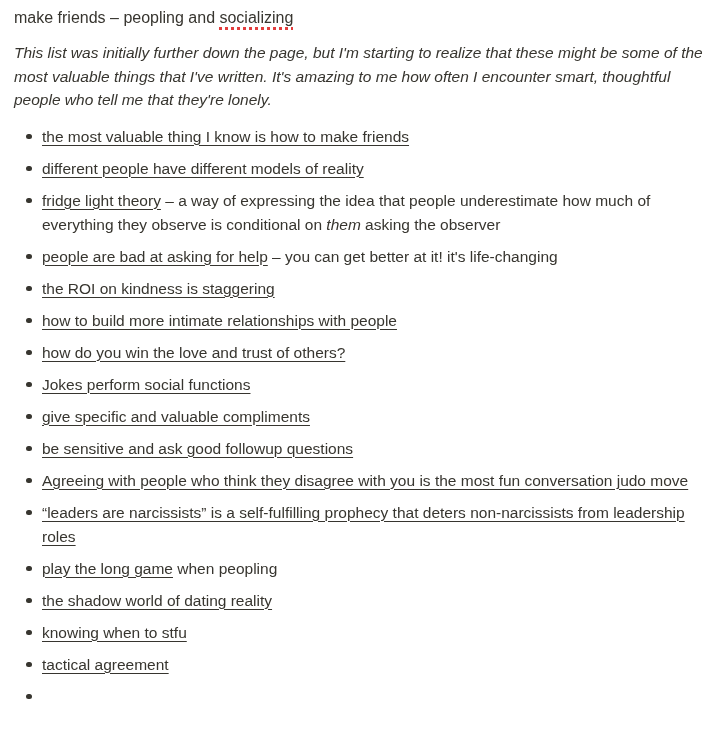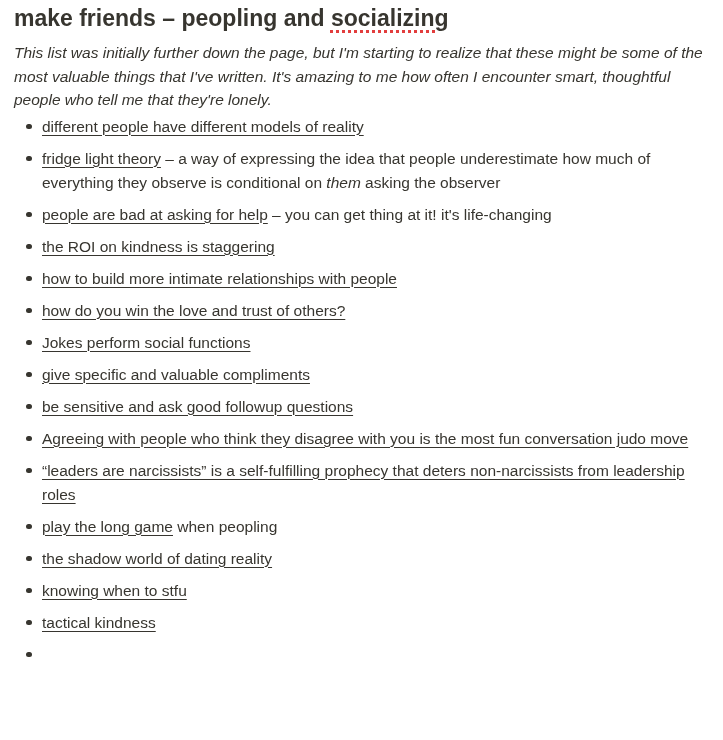--- a/index.html
+++ b/index.html
@@ -12,33 +12,33 @@
   body{
     width:723px;height:740px;overflow:hidden;
     background:var(--bg-color);
     color:var(--text-color);
     font-family:"Liberation Sans",sans-serif;
     font-size:15.5px;line-height:24px;
     padding:0 18px 0 14px;
     -webkit-font-smoothing:antialiased;
   }
   h2{
-    font-size:23px;line-height:28px;font-weight:700;
+    font-size:16px;line-height:28px;font-weight:400;
     margin:4px 0 9px 0;letter-spacing:0;
   }
   .spellcheck{
     text-decoration:underline;
     text-decoration-style:dotted;
     text-decoration-color:var(--spell-color);
     text-decoration-thickness:2.5px;
     text-underline-offset:4px;
   }
   .intro{
     font-style:italic;
-    margin:0 0 3px 0;
+    margin:0 0 13px 0;
     line-height:23.5px;
   }
   ul.topic-list{
     list-style:none;margin:0;padding:0 0 0 28px;
   }
   ul.topic-list li{
     position:relative;
     line-height:24px;
     margin:0 0 8px 0;
   }
@@ -59,30 +59,31 @@
 </style>
 </head>
 <body>
 
 <main>
   <h2><span>make friends – peopling and </span><span class="spellcheck">socializing</span></h2>
 
   <p class="intro">This list was initially further down the page, but I'm starting to realize that these might be some of the most valuable things that I've written. It's amazing to me how often I encounter smart, thoughtful people who tell me that they're lonely.</p>
 
   <ul class="topic-list" id="topic-list">
+      <li><span class="bullet"></span><a>the most valuable thing I know is how to make friends</a></li>
       <li><span class="bullet"></span><a>different people have different models of reality</a></li>
       <li><span class="bullet"></span><a>fridge light theory</a><span> – a way of expressing the idea that people underestimate how much of everything they observe is conditional on </span><span class="em">them</span><span> asking the observer</span></li>
-      <li><span class="bullet"></span><a>people are bad at asking for help</a><span> – you can get thing at it! it's life-changing</span></li>
+      <li><span class="bullet"></span><a>people are bad at asking for help</a><span> – you can get better at it! it's life-changing</span></li>
       <li><span class="bullet"></span><a>the ROI on kindness is staggering</a></li>
       <li><span class="bullet"></span><a>how to build more intimate relationships with people</a></li>
       <li><span class="bullet"></span><a>how do you win the love and trust of others?</a></li>
       <li><span class="bullet"></span><a>Jokes perform social functions</a></li>
       <li><span class="bullet"></span><a>give specific and valuable compliments</a></li>
       <li><span class="bullet"></span><a>be sensitive and ask good followup questions</a></li>
       <li><span class="bullet"></span><a>Agreeing with people who think they disagree with you is the most fun conversation judo move</a></li>
       <li><span class="bullet"></span><a>“leaders are narcissists” is a self-fulfilling prophecy that deters non-narcissists from leadership roles</a></li>
       <li><span class="bullet"></span><a>play the long game</a><span> when peopling</span></li>
       <li><span class="bullet"></span><a>the shadow world of dating reality</a></li>
       <li><span class="bullet"></span><a>knowing when to stfu</a></li>
-      <li><span class="bullet"></span><a>tactical kindness</a></li>
+      <li><span class="bullet"></span><a>tactical agreement</a></li>
       <li><span class="bullet"></span></li>
     </ul>
 </main>
 
 </body></html>

